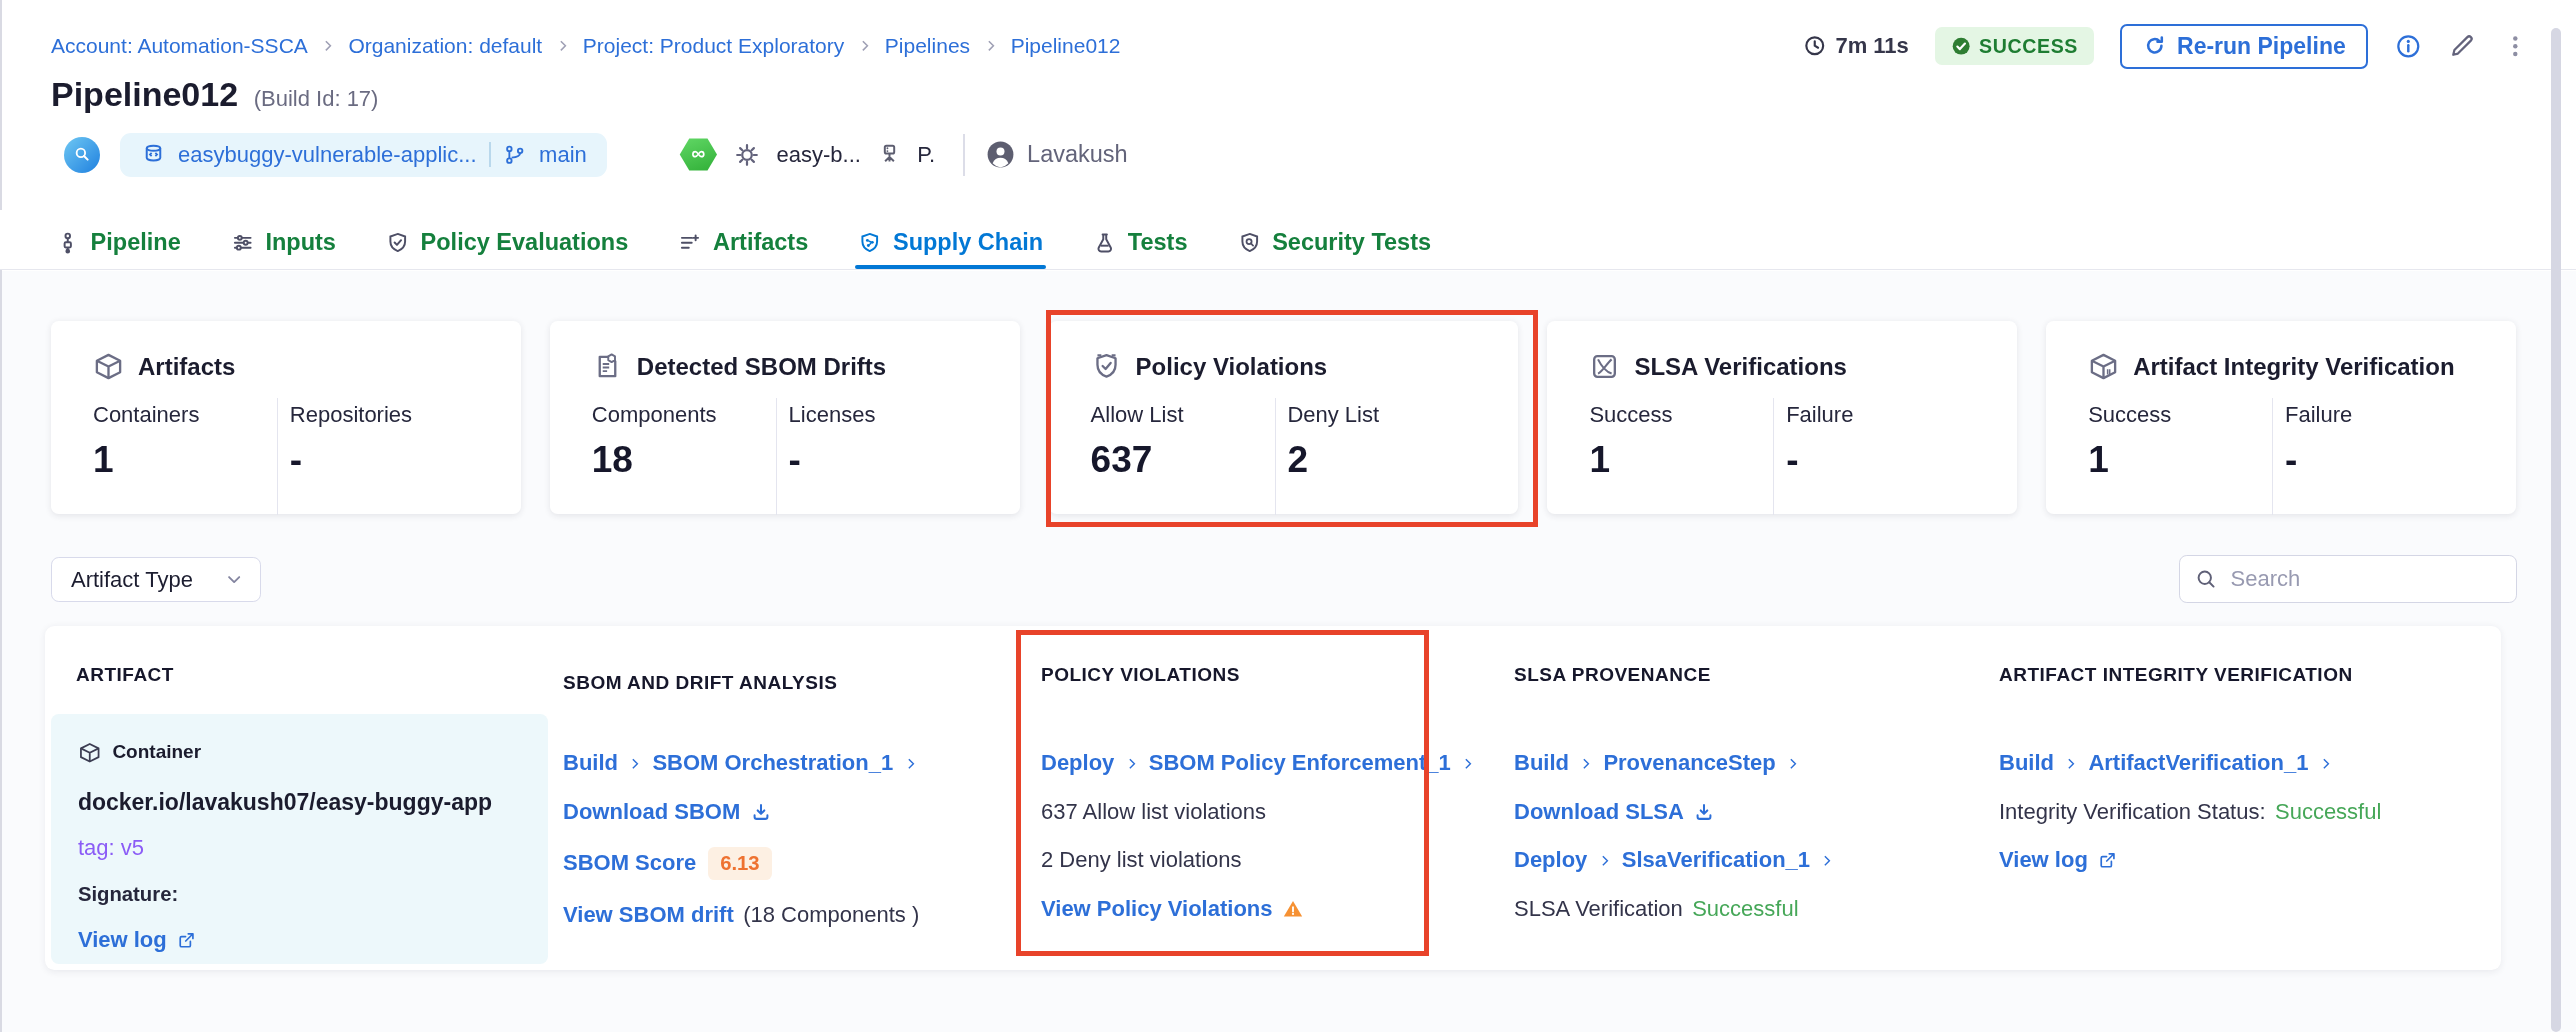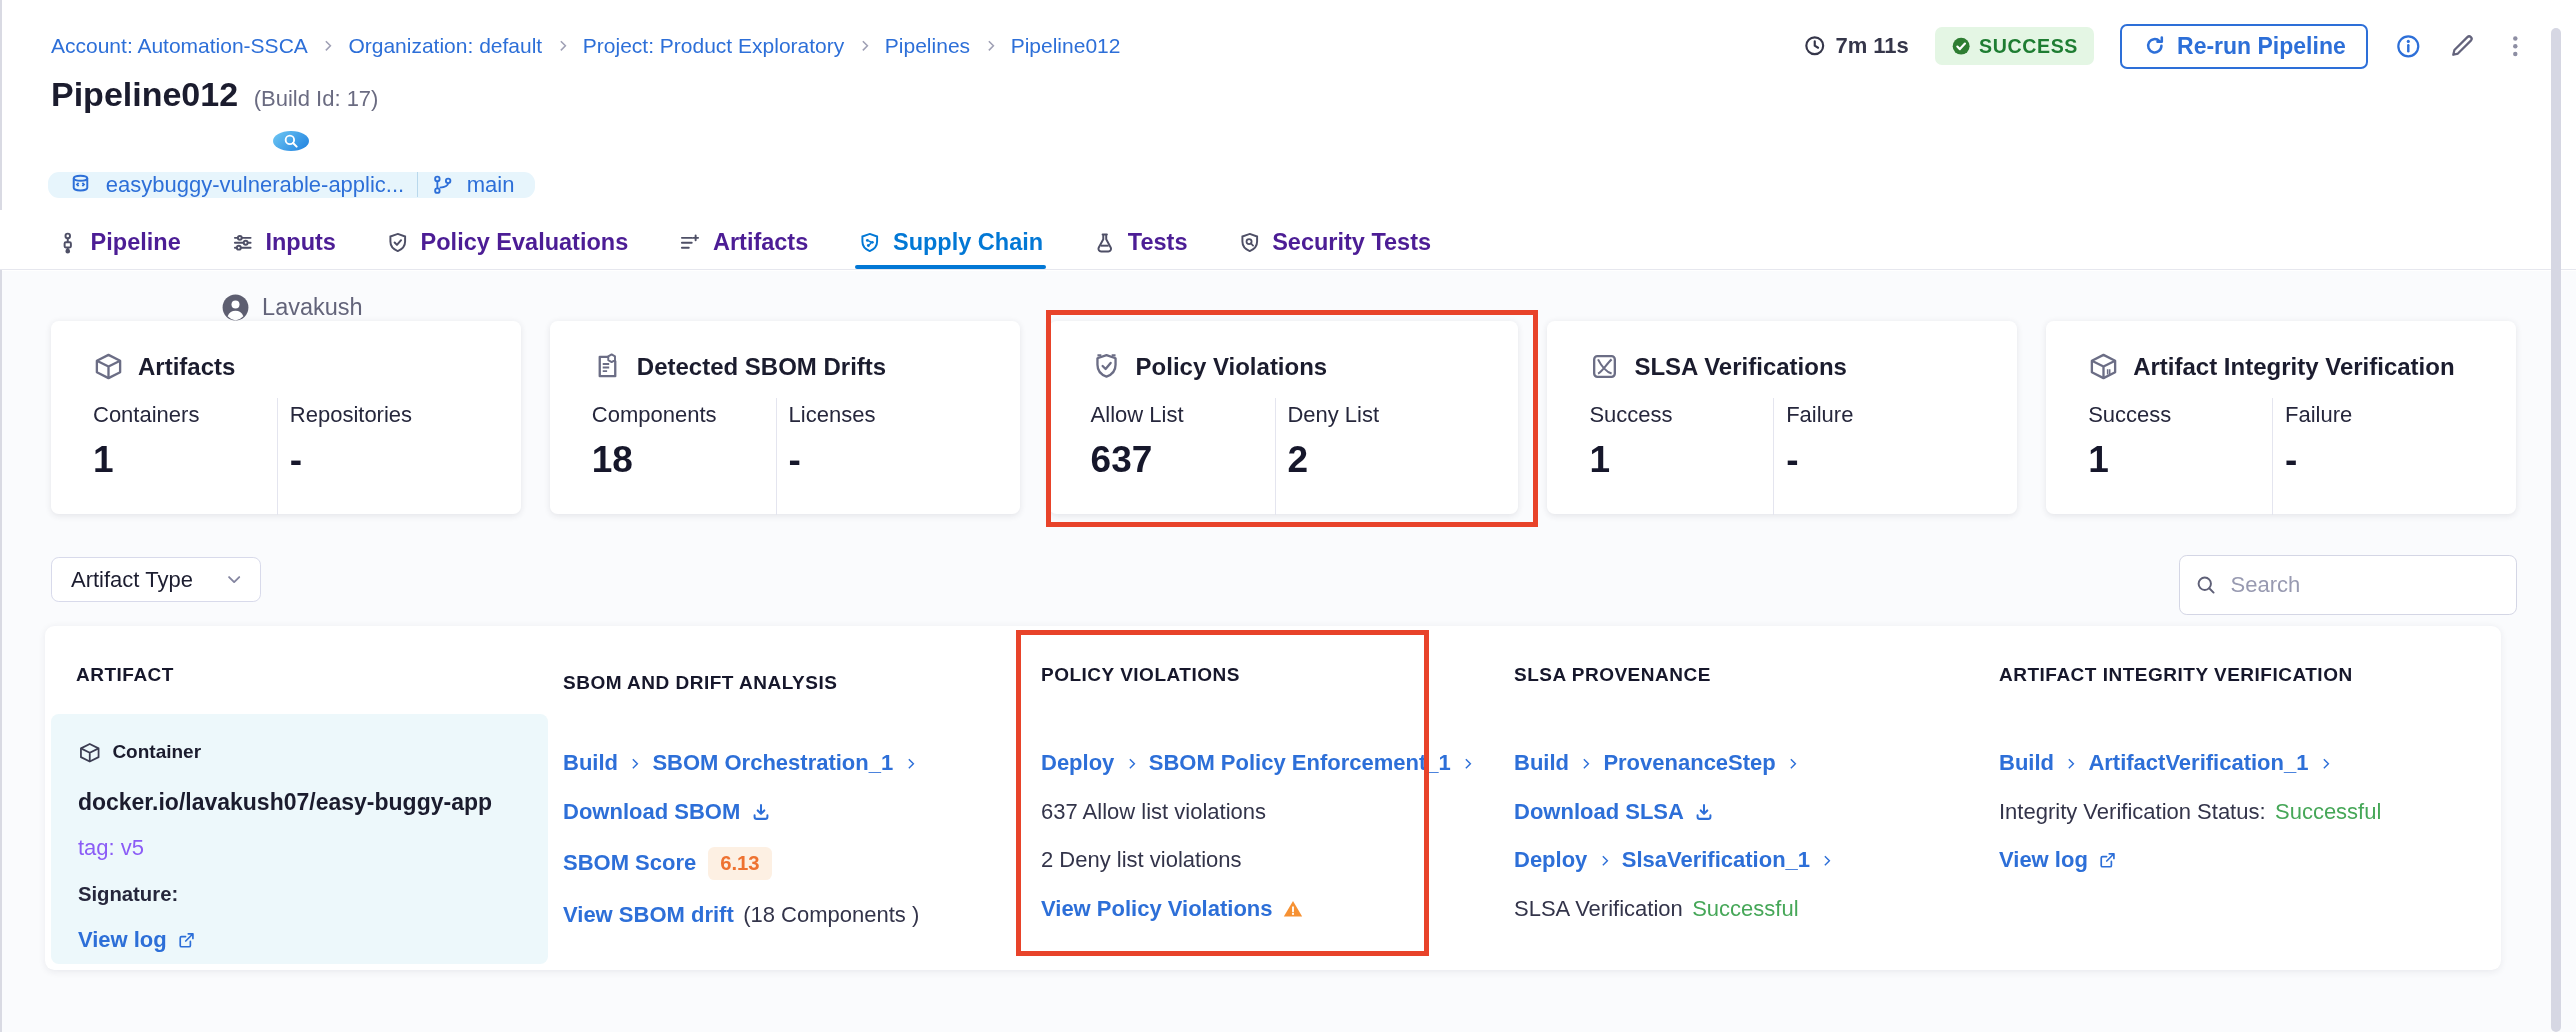--- a/index.html
+++ b/index.html
@@ -18,38 +18,38 @@
                 font-size:19.6px;font-weight:700;letter-spacing:0.6px;padding:7.8px 15.6px;border-radius:7px;}
   .rerun{display:flex;align-items:center;gap:11px;background:#fff;border:2.3px solid #2d6fd8;color:#2d6fd8;
          border-radius:7px;height:45px;padding:0 20.3px;font-size:23px;font-weight:700;cursor:pointer;
          font-family:inherit;}
   .icon-btn{display:flex;align-items:center;cursor:pointer;}
 
   
   .title-row{position:absolute;left:51px;top:75px;display:flex;align-items:baseline;gap:15.6px;}
   .title-row h1{margin:0;font-size:34px;font-weight:700;color:#1b1c2e;}
   .build-id{font-size:22px;color:#6a6b81;}
-  .meta-row{position:absolute;left:48px;top:131px;display:flex;align-items:center;gap:20.3px;height:47px;flex-direction:column;}
+  .meta-row{position:absolute;left:64px;top:131px;display:flex;align-items:center;gap:20.3px;height:47px;}
   .trigger-avatar{width:36px;height:36px;border-radius:50%;background:linear-gradient(135deg,#6fc8f3,#1f80df);
                   display:flex;align-items:center;justify-content:center;}
   .repo-pill{display:flex;align-items:center;gap:12.5px;background:#e7f5fc;border-radius:11px;height:44px;padding:0 20.3px;}
   .repo-pill a{color:#2d6fd8;font-size:22px;font-weight:500;text-decoration:none;cursor:pointer;}
   .pill-div{width:1.6px;height:25px;background:#b9d8ec;}
   .exec-group{display:flex;align-items:center;gap:15.6px;margin-left:52px;}
   .exec-text{font-size:22px;font-weight:500;color:#26273c;}
   .meta-divider{width:1.6px;height:42px;background:#dcdde8;margin-left:7.8px;}
   .user{display:flex;align-items:center;gap:11px;color:#63647a;font-size:23.5px;}
   .hexagon{width:38px;height:34px;background:linear-gradient(160deg,#62d866,#2fae36);
            clip-path:polygon(26% 3%,74% 3%,99% 50%,74% 97%,26% 97%,1% 50%);
            display:flex;align-items:center;justify-content:center;}
 
   
   .tabbar{position:absolute;left:0;right:0;top:210px;height:59px;border-bottom:1.6px solid #e6e7ee;
           display:flex;align-items:flex-start;padding-left:53px;gap:44px;background:#fff;}
-  .tab{display:flex;align-items:center;gap:11px;font-size:23.5px;font-weight:600;color:#4c1d95;
+  .tab{display:flex;align-items:center;gap:11px;font-size:23.5px;font-weight:600;color:#15803d;
        padding:7.8px 3.1px 0 3.1px;height:50px;position:relative;cursor:pointer;}
   .tab .ticon{display:flex;align-items:center;color:#4e4f66;}
   .tab.active{color:#0278d5;}
   .tab.active .ticon{color:#0278d5;}
   .tab.active::after{content:"";position:absolute;left:0;right:0;bottom:-1.6px;height:4.7px;border-radius:2.3px;background:#0278d5;}
 
   
   .content-bg{position:absolute;left:2.3px;top:271px;right:0;bottom:0;background:#fafbfd;}
   .cards{position:absolute;left:51px;top:321px;width:2465px;display:flex;gap:29px;}
   .card{flex:1;height:193px;background:#fff;border-radius:7.8px;box-shadow:0 1.6px 6.3px rgba(40,41,61,.1);
@@ -60,21 +60,21 @@
   .stat{width:46%;}
   .stat-label{font-size:22px;color:#26273c;}
   .stat-value{font-size:37px;font-weight:700;color:#16172b;margin-top:11px;}
   .stat-div{position:absolute;left:43%;top:-4.7px;width:0.8px;height:117px;background:#e4e5ef;}
 
   
   .select{position:absolute;left:51px;top:557px;width:210px;height:45px;background:#fff;border:1.6px solid #d8daeb;
           border-radius:7.8px;display:flex;align-items:center;justify-content:space-between;
           padding:0 15.6px 0 19px;box-sizing:border-box;cursor:pointer;}
   .select span{font-size:22px;font-weight:500;color:#1c1d30;}
-  .search{position:absolute;right:59px;top:555px;width:338px;height:60px;background:#fff;border:1.6px solid #d4d6e5;
+  .search{position:absolute;right:59px;top:555px;width:338px;height:48px;background:#fff;border:1.6px solid #d4d6e5;
           border-radius:7.8px;display:flex;align-items:center;padding:0 14px;box-sizing:border-box;gap:11px;}
   .search input{border:none;outline:none;flex:1;font-size:22px;color:#1c1d30;font-family:inherit;background:transparent;}
   .search input::placeholder{color:#989ab1;}
 
   
   .table-card{position:absolute;left:45px;top:626px;width:2456px;height:344px;background:#fff;border-radius:9.4px;
               box-shadow:0 1.6px 7.8px rgba(40,41,61,.08);}
   .th{position:absolute;top:38px;font-size:19px;font-weight:700;color:#16172b;letter-spacing:0.5px;}
   .th.h1{left:31px;} .th.h2{left:518px;margin-top:8px;} .th.h3{left:996px;} .th.h4{left:1469px;} .th.h5{left:1954px;}
   .artifact-cell{position:absolute;left:6.3px;top:88px;width:497px;height:250px;background:#edf8fb;border-radius:7.8px;

